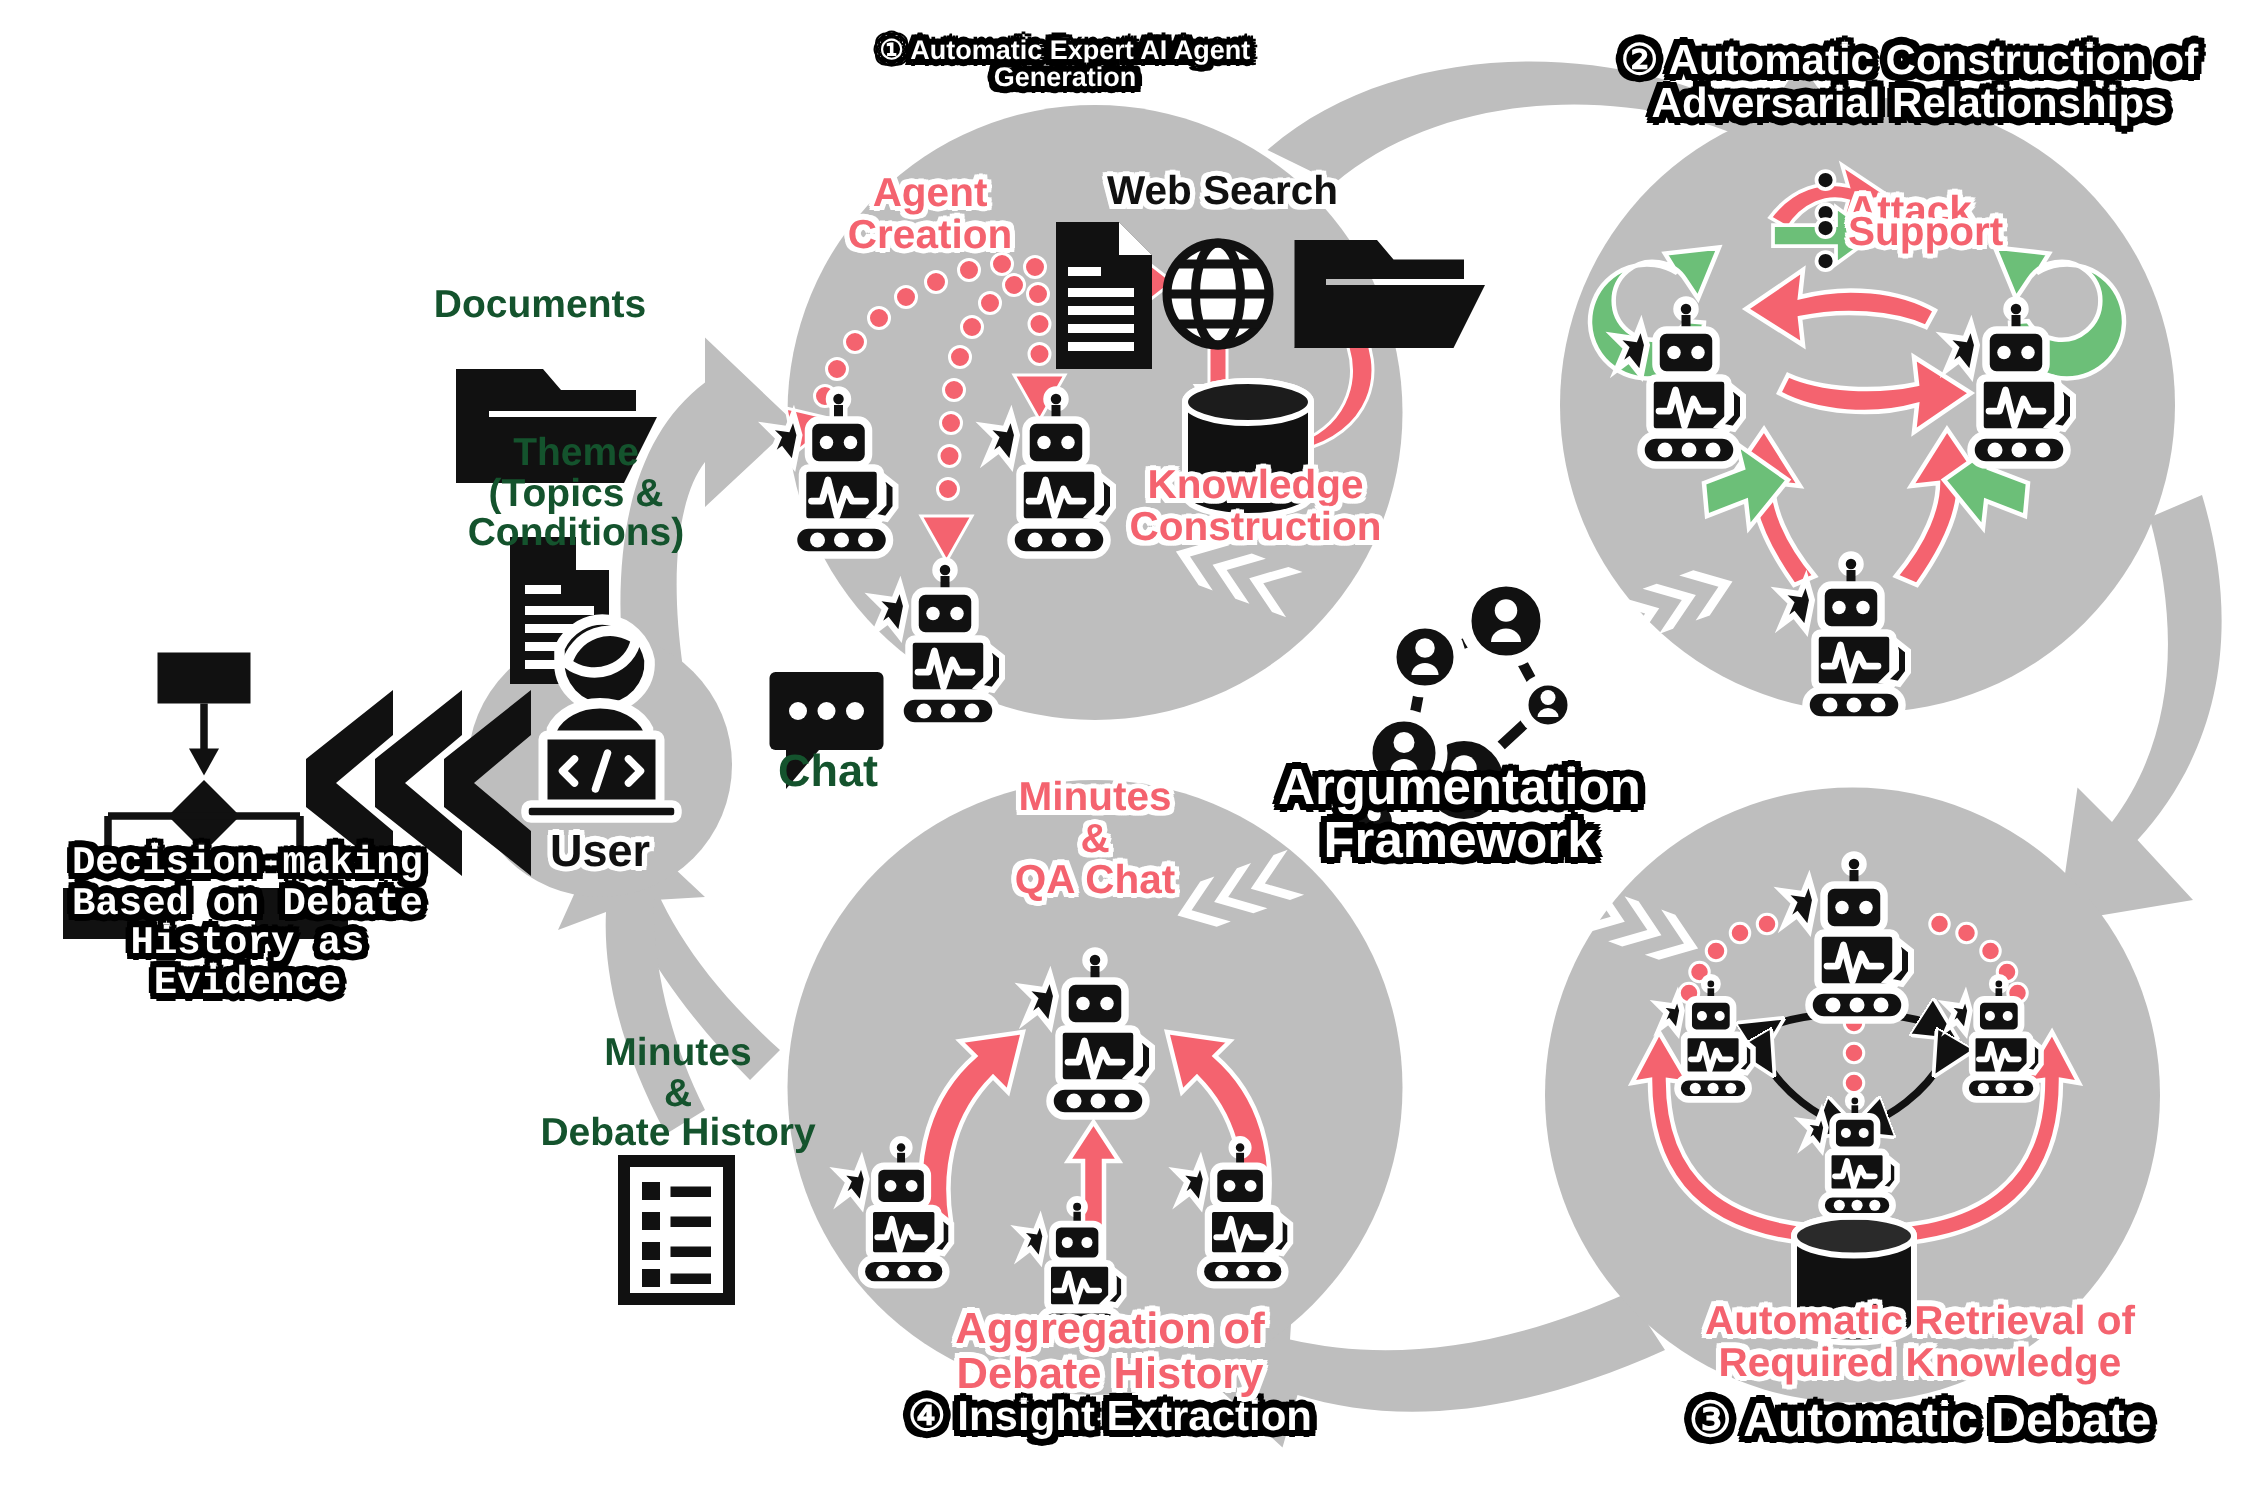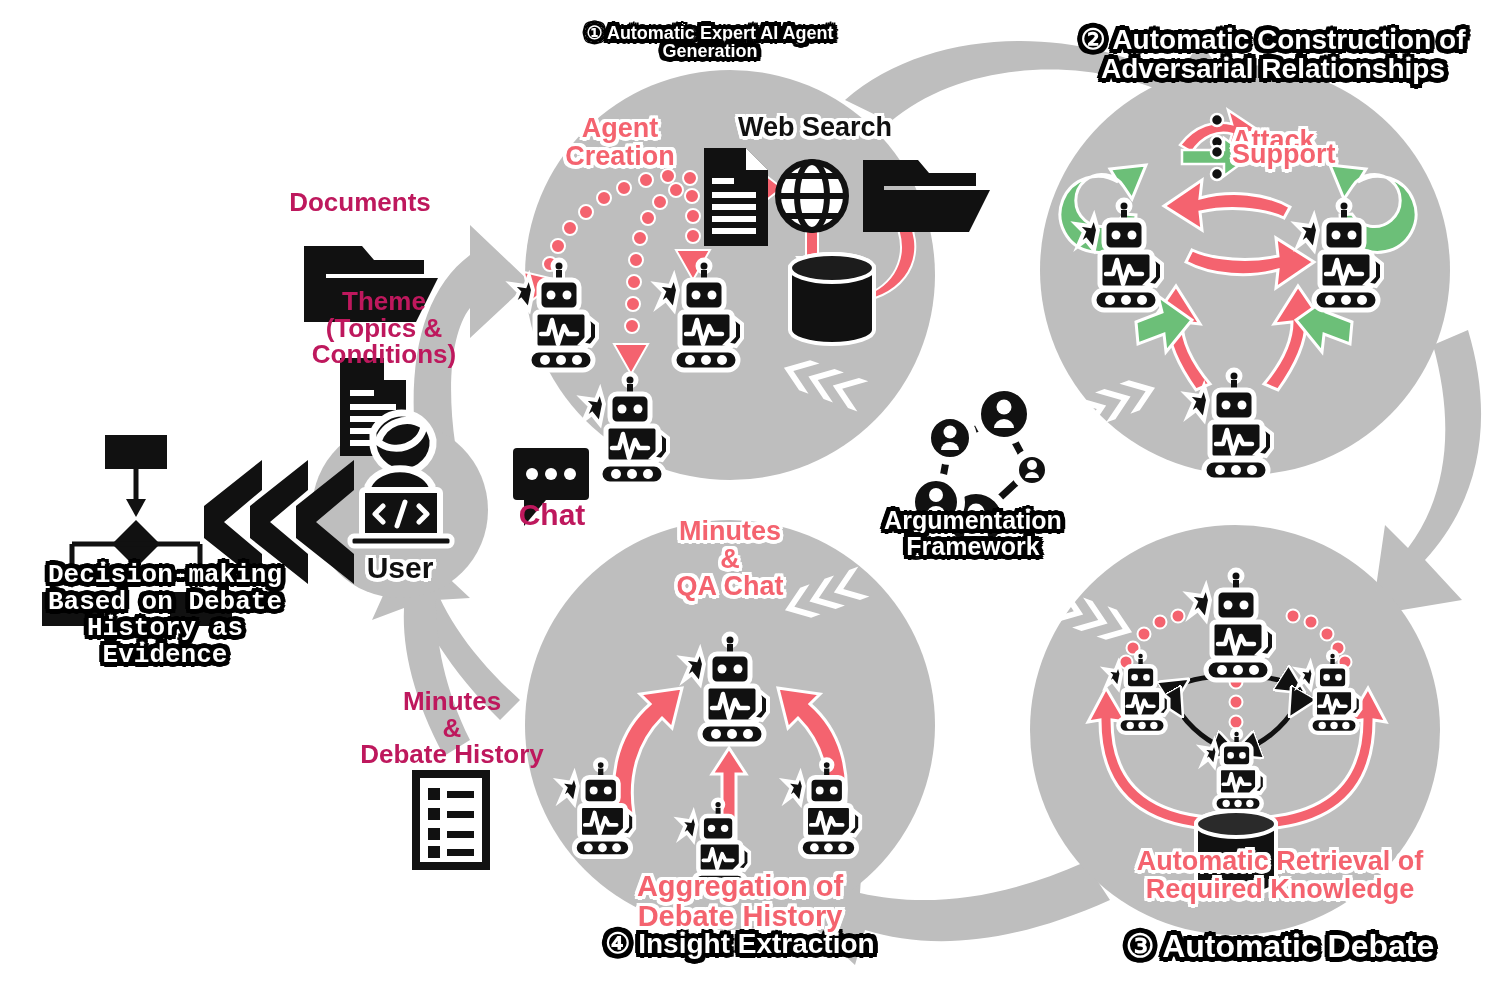--- a/index.html
+++ b/index.html
@@ -22,21 +22,21 @@
        -3.5px 0 0 #fff, 3.5px 0 0 #fff, 0 -3.5px 0 #fff, 0 3.5px 0 #fff,
        -3px -1.5px 0 #fff, 3px -1.5px 0 #fff, -1.5px -3px 0 #fff, 1.5px -3px 0 #fff,
        -3px 1.5px 0 #fff, 3px 1.5px 0 #fff, -1.5px 3px 0 #fff, 1.5px 3px 0 #fff;}
   
   .t-blk-w{color:#111111;
      text-shadow:
        -3px -3px 0 #fff, 3px -3px 0 #fff, -3px 3px 0 #fff, 3px 3px 0 #fff,
        -3.5px 0 0 #fff, 3.5px 0 0 #fff, 0 -3.5px 0 #fff, 0 3.5px 0 #fff,
        -3px -1.5px 0 #fff, 3px -1.5px 0 #fff, -1.5px -3px 0 #fff, 1.5px -3px 0 #fff,
        -3px 1.5px 0 #fff, 3px 1.5px 0 #fff, -1.5px 3px 0 #fff, 1.5px 3px 0 #fff;}
-  .t-blk{color:#be185d;}
+  .t-blk{color:#14532d;}
 </style>
 </head>
 <body>
 
 <div id="stage">
 
   <svg class="layer" viewBox="0 0 1500 995">
     <defs>
       <marker id="mkRed" markerWidth="6" markerHeight="6" refX="3.2" refY="3" orient="auto">
         <path d="M0,0 L6,3 L0,6 z" fill="#F4636F" stroke="#fff" stroke-width="0.5"></path>
@@ -623,34 +623,36 @@
   <div class="lbl t-out-black" style="left:1058px;top:26px;width:430px;font-size:28px;">② Automatic Construction of
 Adversarial Relationships</div>
 
   <div class="lbl t-out-black" style="left:1090px;top:930px;width:380px;font-size:32px;">③ Automatic Debate</div>
 
   <div class="lbl t-out-black" style="left:560px;top:930px;width:360px;font-size:28px;">④ Insight Extraction</div>
 
   <div class="lbl t-red" style="left:545px;top:115px;width:150px;font-size:27px;">Agent
 Creation</div>
   <div class="lbl t-blk-w" style="left:720px;top:114px;width:190px;font-size:27px;">Web Search</div>
+  <div class="lbl t-red" style="left:722px;top:310px;width:230px;font-size:27px;">Knowledge
+Construction</div>
 
   <div class="lbl t-red" style="left:1232px;top:107px;width:140px;font-size:27px;text-align:left;margin-top:20px;">Attack</div>
   <div class="lbl t-red" style="left:1232px;top:141px;width:160px;font-size:27px;text-align:left;">Support</div>
 
-  <div class="lbl t-red" style="left:1090px;top:848px;width:380px;font-size:27px;">Automatic Retrieval of
+  <div class="lbl t-red" style="left:1090px;top:867px;width:380px;font-size:27px;">Automatic Retrieval of
 Required Knowledge</div>
 
   <div class="lbl t-red" style="left:630px;top:518px;width:200px;font-size:27px;">Minutes
 &amp;
 QA Chat</div>
   <div class="lbl t-red" style="left:600px;top:872px;width:280px;font-size:29px;">Aggregation of
 Debate History</div>
 
-  <div class="lbl t-out-black" style="left:828px;top:508px;width:290px;font-size:25px;">Argumentation
+  <div class="lbl t-out-black" style="left:828px;top:508px;width:290px;font-size:34px;">Argumentation
 Framework</div>
 
   <div class="lbl t-blk-w" style="left:348px;top:553px;width:104px;font-size:30px;">User</div>
 
   <div class="lbl t-blk" style="left:270px;top:189px;width:180px;font-size:26px;">Documents</div>
   <div class="lbl t-blk" style="left:276px;top:288px;width:216px;font-size:26px;">Theme
 (Topics &amp; Conditions)</div>
   <div class="lbl t-blk" style="left:504px;top:500px;width:96px;font-size:30px;">Chat</div>
   <div class="lbl t-blk" style="left:336px;top:688px;width:232px;font-size:26px;">Minutes
 &amp;

